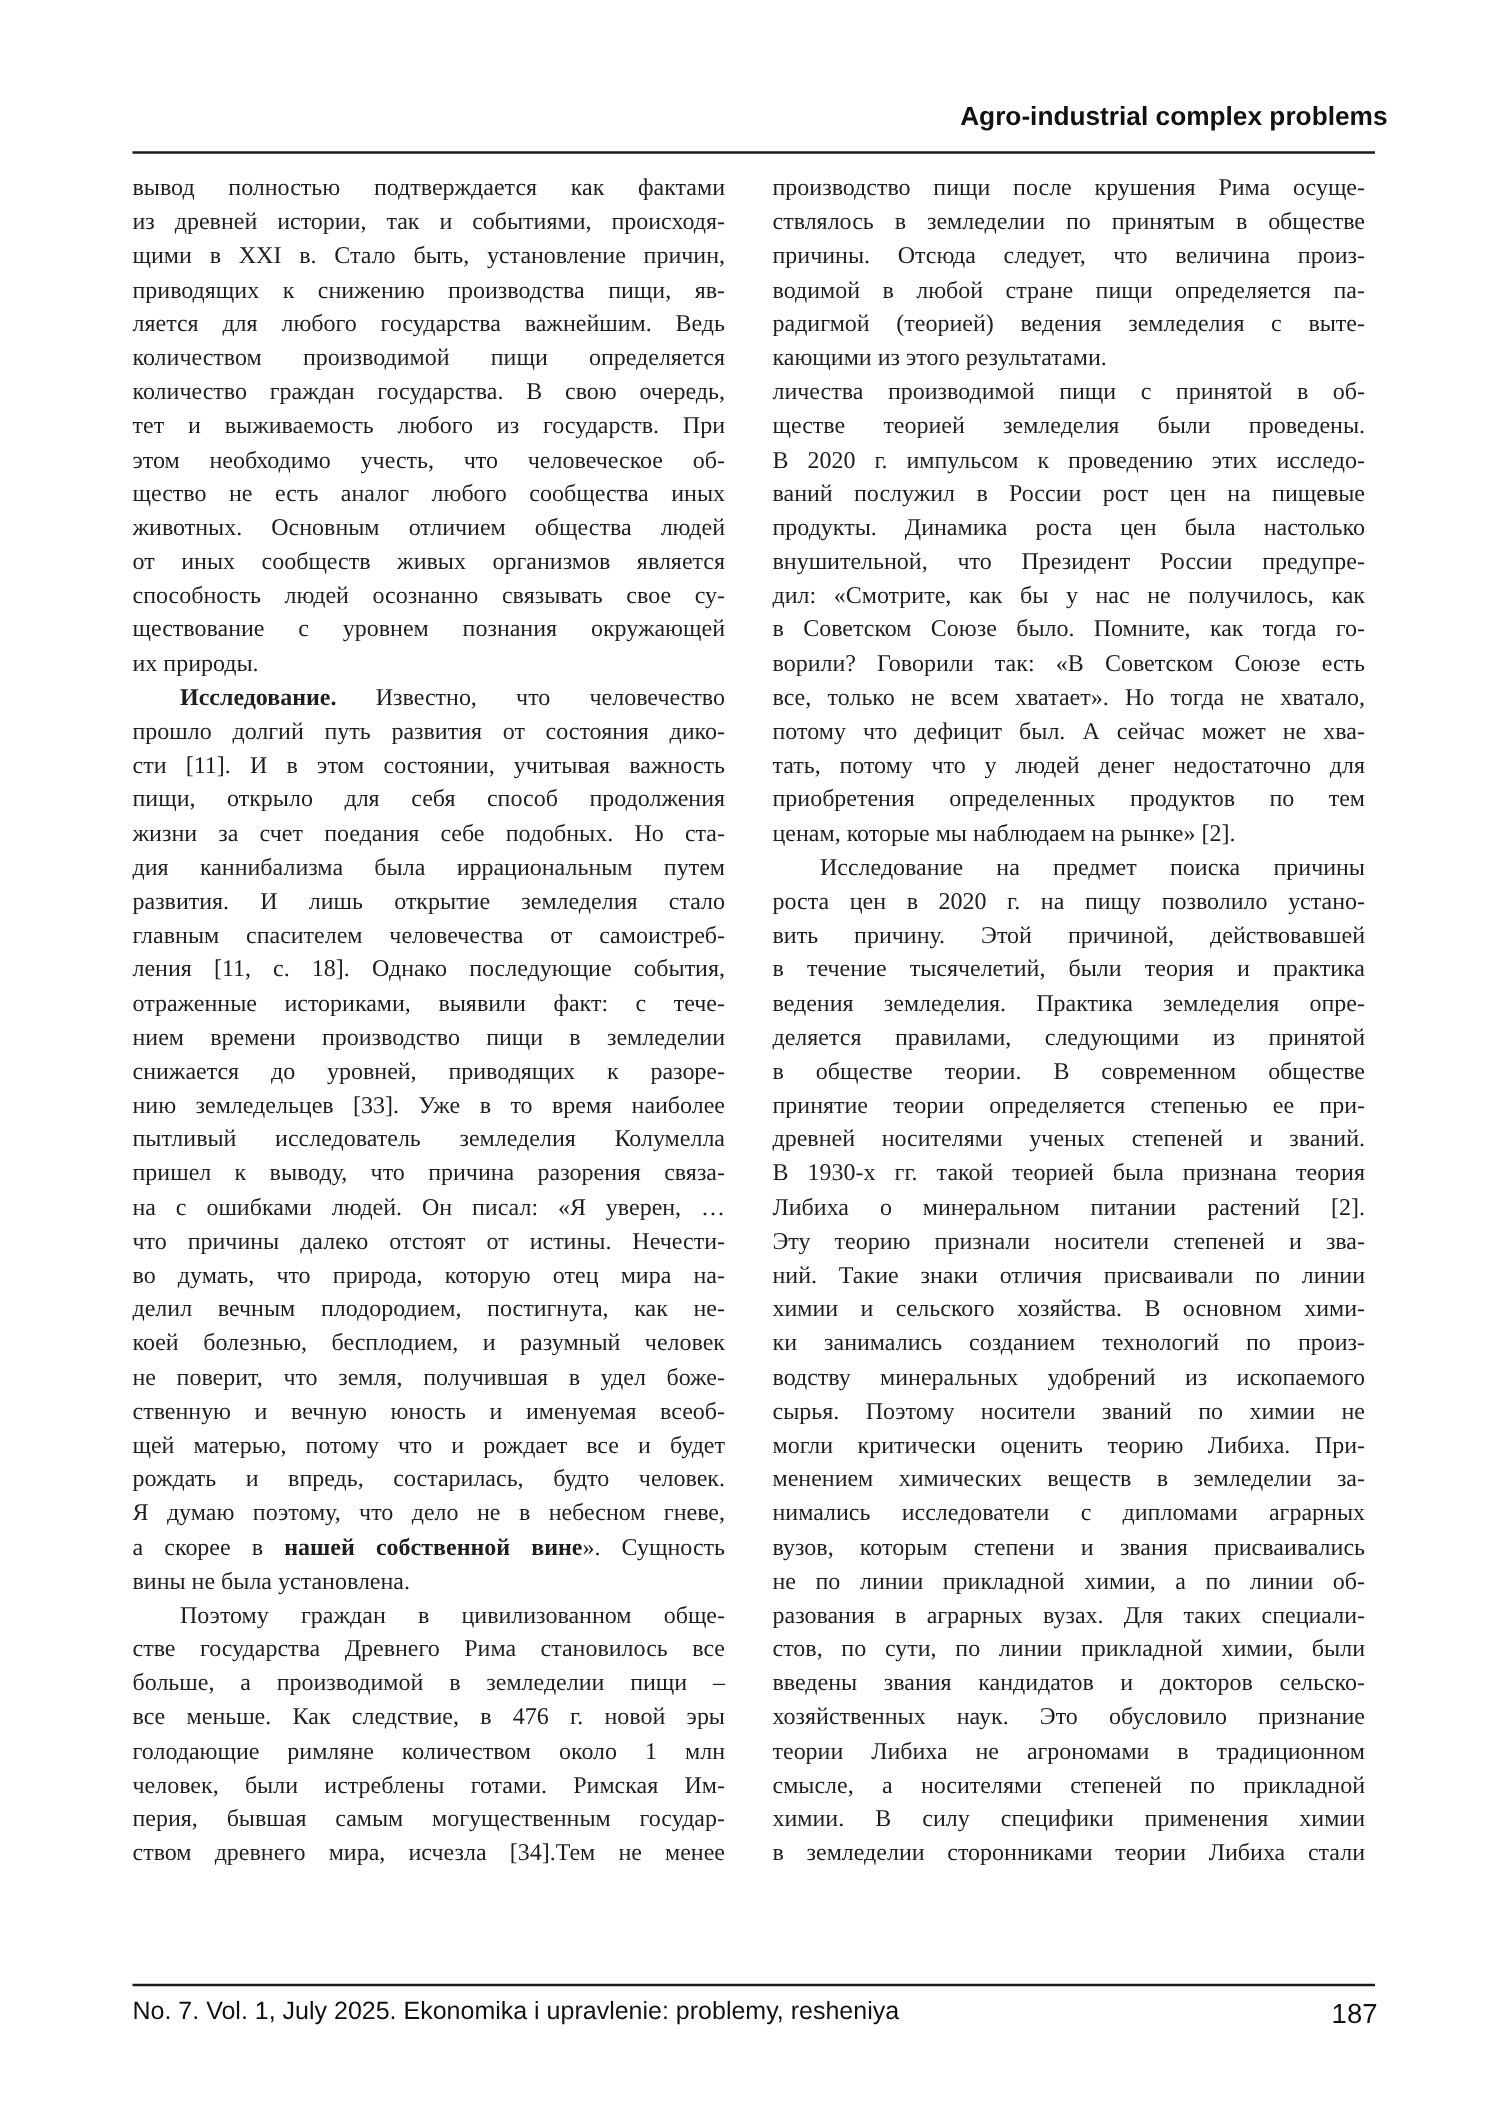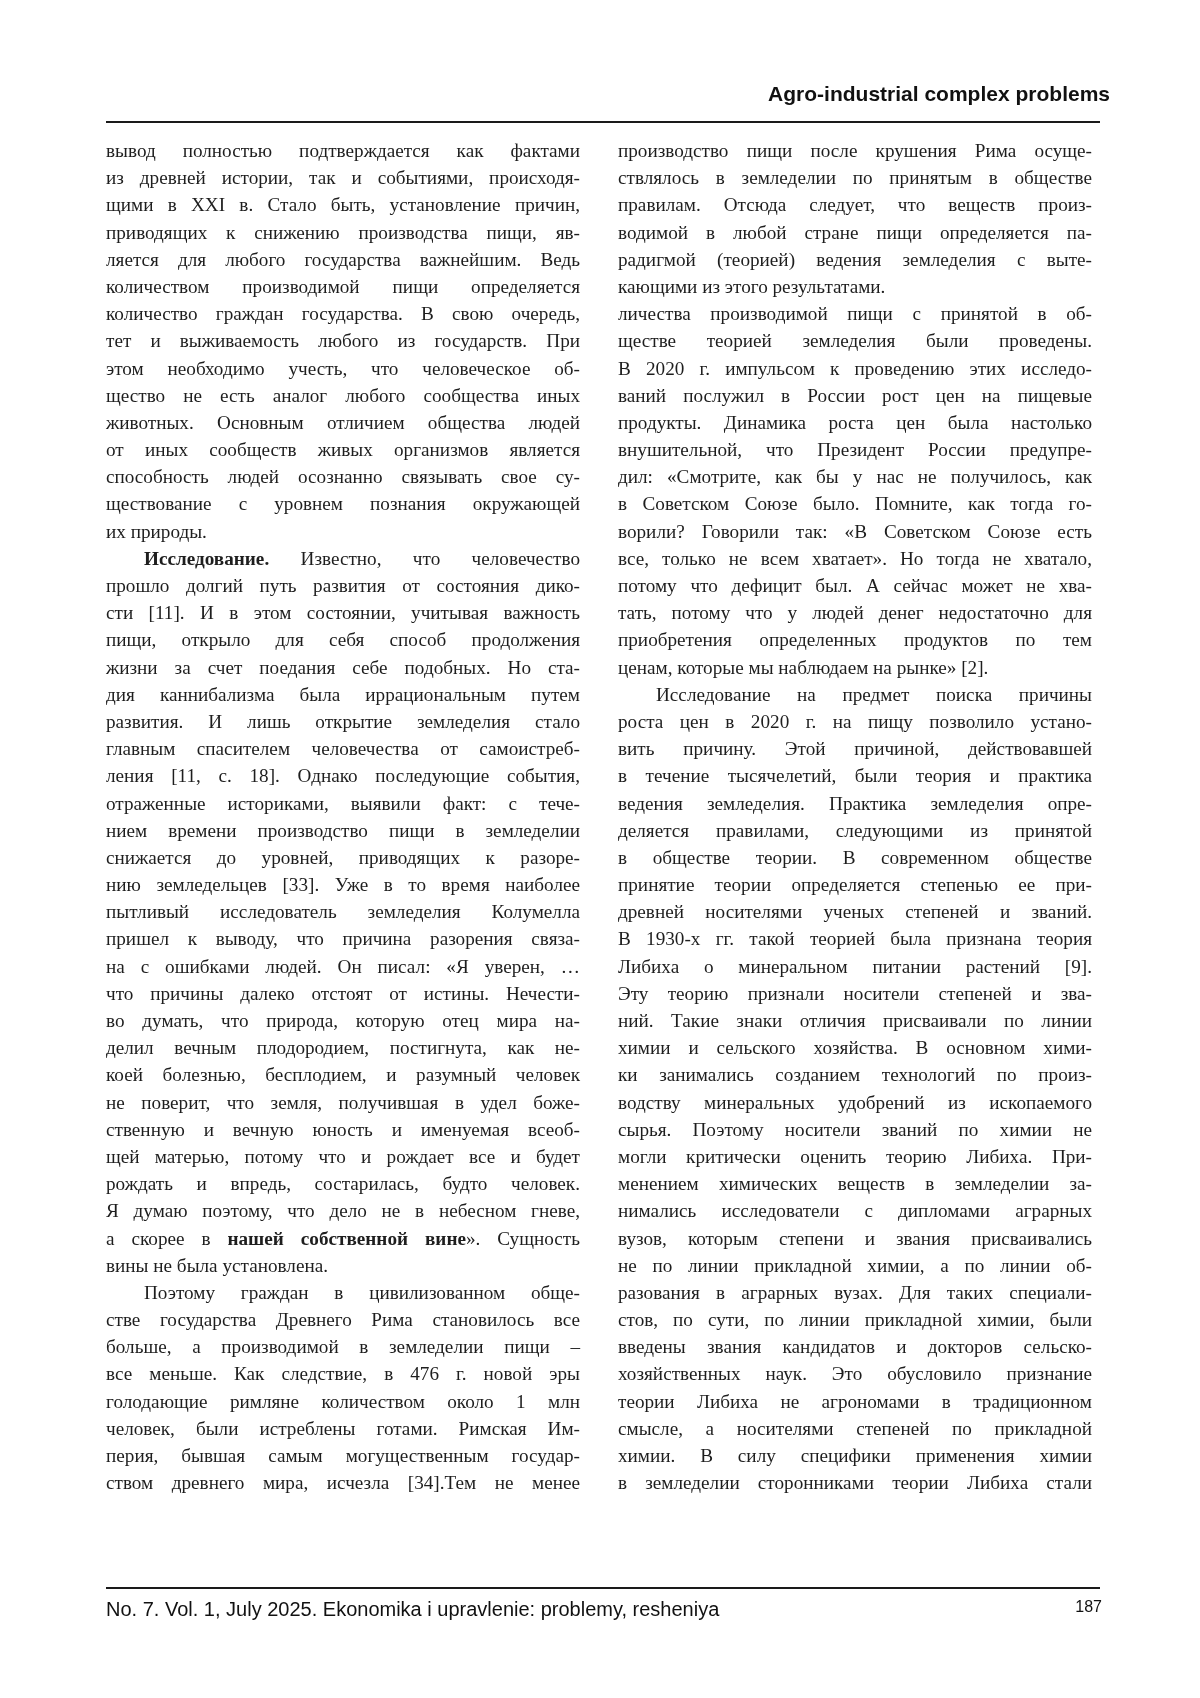--- a/index.html
+++ b/index.html
@@ -23,21 +23,21 @@
   }
   .ln.last { text-align-last: left; }
   .ln.indent { padding-left: 38px; }
   .b { font-weight: bold; }
   .footer-text {
     position: absolute; left: 106px; top: 1598px;
     font-family: "Liberation Sans", sans-serif; font-size: 20px; color: #111;
   }
   .page-num {
     position: absolute; right: 98px; top: 1598px;
-    font-family: "Liberation Sans", sans-serif; font-size: 16px; color: #111; text-align: center;
+    font-family: "Liberation Sans", sans-serif; font-size: 22px; color: #111; text-align: center;
   }
 </style>
 </head>
 <body>
 
 <div class="header-title">Agro-industrial complex problems</div>
 <div class="rule top"></div>
 
 <div class="col left">
     <span class="ln"><span>вывод полностью подтверждается как фактами</span></span>
@@ -87,21 +87,21 @@
     <span class="ln"><span>больше, а производимой в земледелии пищи –</span></span>
     <span class="ln"><span>все меньше. Как следствие, в 476 г. новой эры</span></span>
     <span class="ln"><span>голодающие римляне количеством около 1 млн</span></span>
     <span class="ln"><span>человек, были истреблены готами. Римская Им-</span></span>
     <span class="ln"><span>перия, бывшая самым могущественным государ-</span></span>
     <span class="ln"><span>ством древнего мира, исчезла [34].Тем не менее</span></span>
   </div>
 <div class="col right">
     <span class="ln"><span>производство пищи после крушения Рима осуще-</span></span>
     <span class="ln"><span>ствлялось в земледелии по принятым в обществе</span></span>
-    <span class="ln"><span>правилам. Отсюда следует, что веществ произ-</span></span>
+    <span class="ln"><span>причины. Отсюда следует, что величина произ-</span></span>
     <span class="ln"><span>водимой в любой стране пищи определяется па-</span></span>
     <span class="ln"><span>радигмой (теорией) ведения земледелия с выте-</span></span>
     <span class="ln last"><span>кающими из этого результатами.</span></span>
     <span class="ln"><span>личества производимой пищи с принятой в об-</span></span>
     <span class="ln"><span>ществе теорией земледелия были проведены.</span></span>
     <span class="ln"><span>В 2020 г. импульсом к проведению этих исследо-</span></span>
     <span class="ln"><span>ваний послужил в России рост цен на пищевые</span></span>
     <span class="ln"><span>продукты. Динамика роста цен была настолько</span></span>
     <span class="ln"><span>внушительной, что Президент России предупре-</span></span>
     <span class="ln"><span>дил: «Смотрите, как бы у нас не получилось, как</span></span>
@@ -115,21 +115,21 @@
     <span class="ln indent"><span>Исследование на предмет поиска причины</span></span>
     <span class="ln"><span>роста цен в 2020 г. на пищу позволило устано-</span></span>
     <span class="ln"><span>вить причину. Этой причиной, действовавшей</span></span>
     <span class="ln"><span>в течение тысячелетий, были теория и практика</span></span>
     <span class="ln"><span>ведения земледелия. Практика земледелия опре-</span></span>
     <span class="ln"><span>деляется правилами, следующими из принятой</span></span>
     <span class="ln"><span>в обществе теории. В современном обществе</span></span>
     <span class="ln"><span>принятие теории определяется степенью ее при-</span></span>
     <span class="ln"><span>древней носителями ученых степеней и званий.</span></span>
     <span class="ln"><span>В 1930-х гг. такой теорией была признана теория</span></span>
-    <span class="ln"><span>Либиха о минеральном питании растений [9].</span></span>
+    <span class="ln"><span>Либиха о минеральном питании растений [2].</span></span>
     <span class="ln"><span>Эту теорию признали носители степеней и зва-</span></span>
     <span class="ln"><span>ний. Такие знаки отличия присваивали по линии</span></span>
     <span class="ln"><span>химии и сельского хозяйства. В основном хими-</span></span>
     <span class="ln"><span>ки занимались созданием технологий по произ-</span></span>
     <span class="ln"><span>водству минеральных удобрений из ископаемого</span></span>
     <span class="ln"><span>сырья. Поэтому носители званий по химии не</span></span>
     <span class="ln"><span>могли критически оценить теорию Либиха. При-</span></span>
     <span class="ln"><span>менением химических веществ в земледелии за-</span></span>
     <span class="ln"><span>нимались исследователи с дипломами аграрных</span></span>
     <span class="ln"><span>вузов, которым степени и звания присваивались</span></span>

